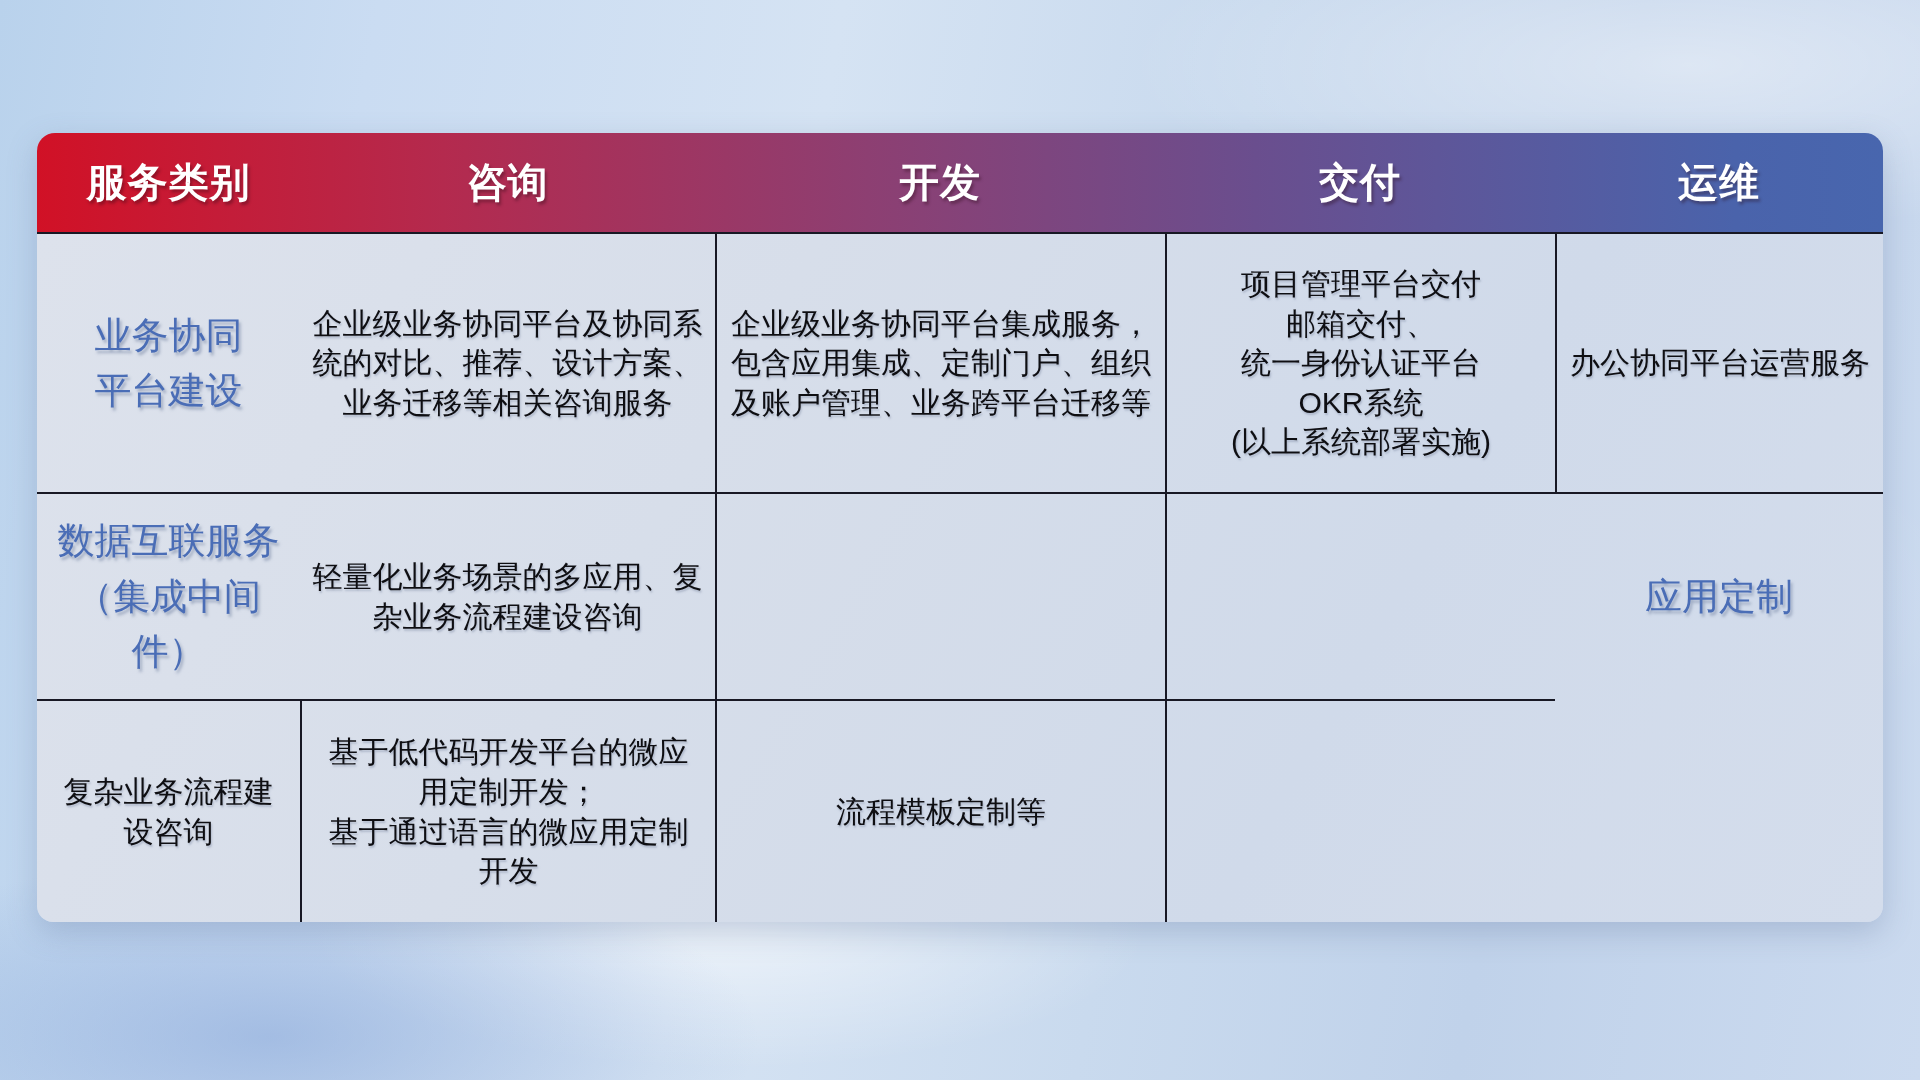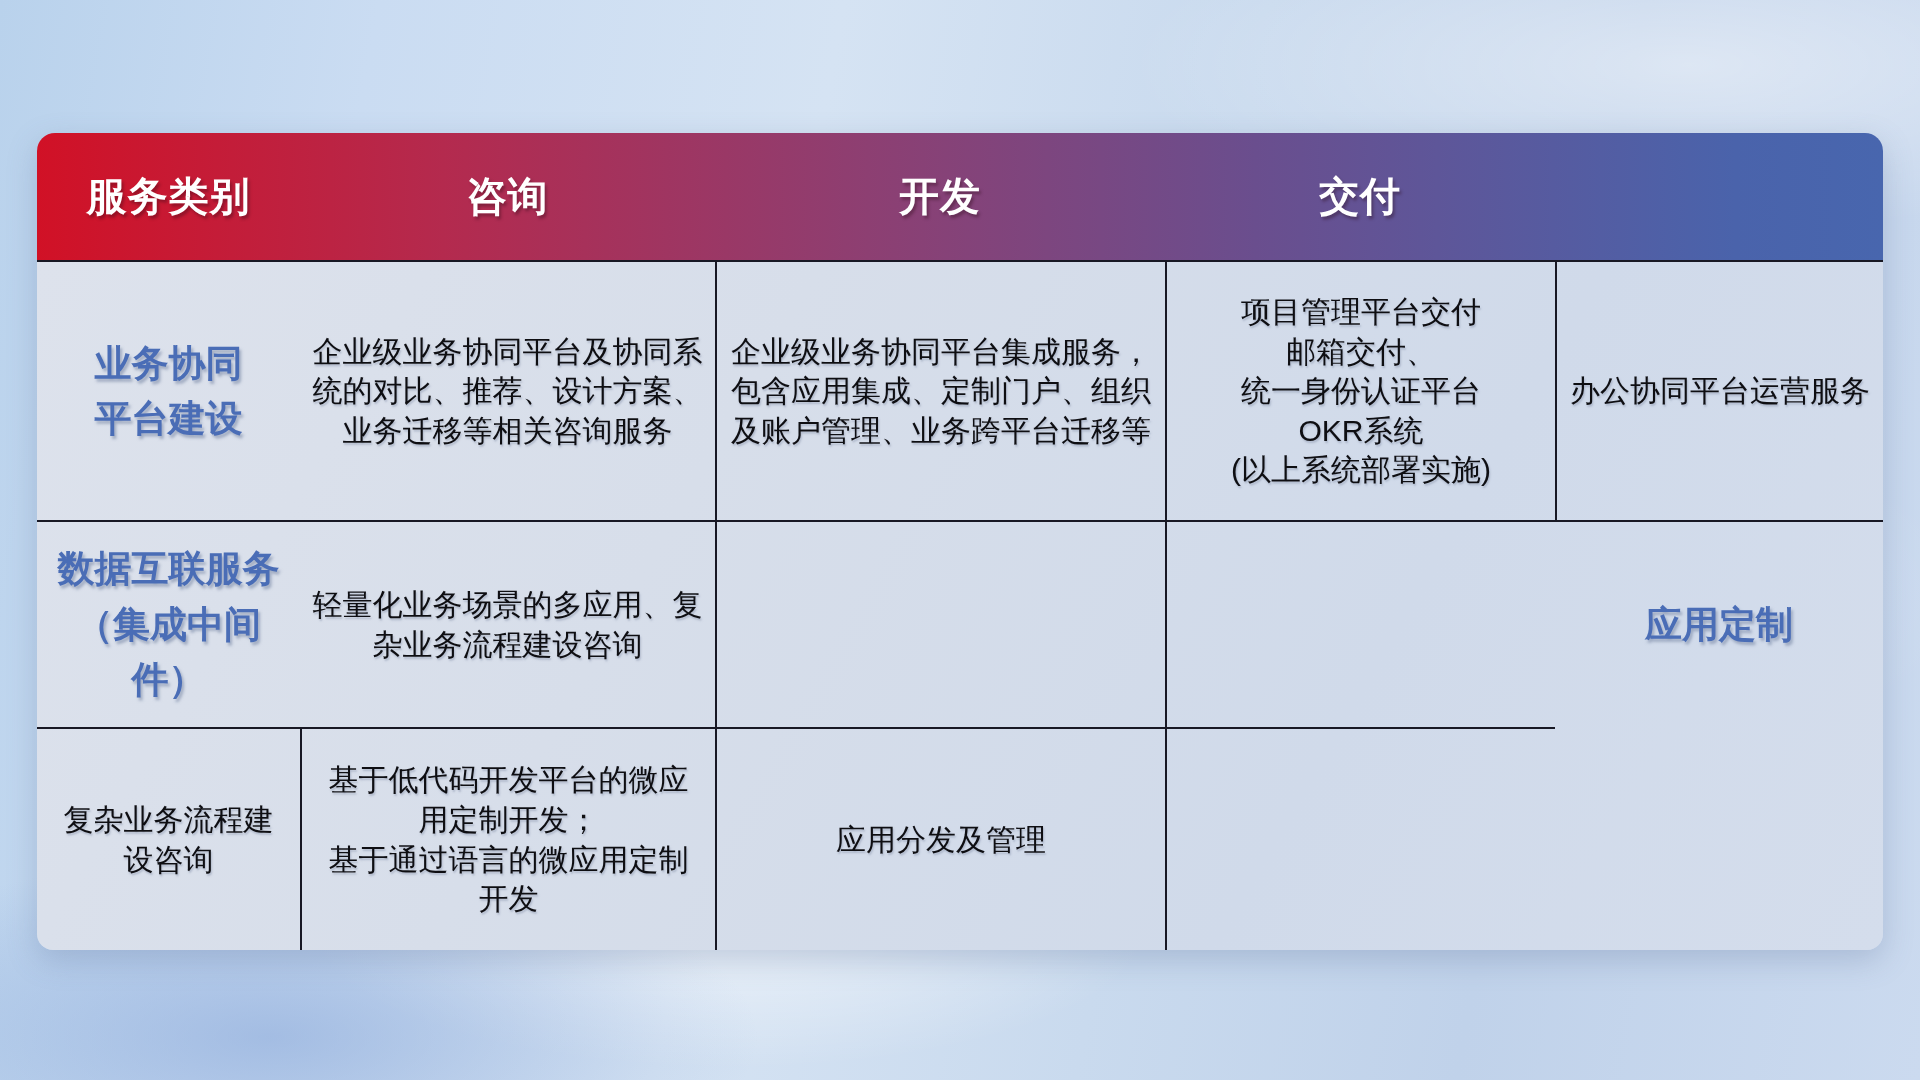--- a/index.html
+++ b/index.html
@@ -14,21 +14,21 @@
       linear-gradient(100deg, #b9d2ec 0%, #cadcf2 18%, #d5e3f3 40%, #c9daee 60%, #c0d2ea 78%, #cbdaef 100%);
   }
   .panel {
     position:absolute; left:37px; top:133px; width:1846px;
     box-shadow: 0 10px 30px rgba(90,110,150,0.28);
     border-radius:18px 18px 16px 16px;
   }
   .header-row {
     display:grid;
     grid-template-columns:263px 415px 450px 390px 328px;
-    height:127px;
+    height:99px;
     align-items:center;
     border-radius:18px 18px 0 0;
     background:linear-gradient(90deg, #d11126 0%, #b42a4e 22%, #8d3f72 45%, #6a4e8e 66%, #4a63ab 92%, #4866ae 100%);
     font-family:Liberation Serif, serif;
   }
   .header-cell {
     text-align:center;
     color:#ffffff;
     font-size:40px;
     font-weight:bold;
@@ -51,39 +51,40 @@
     padding:0 12px;
     white-space:pre-line;
     font-size:30px;
     line-height:1.32;
     color:#0e0e12;
     text-shadow:1px 2px 2px rgba(140,152,175,0.55);
     overflow:hidden;
   }
   .cat {
     font-size:37px;
-    font-weight:bold;
+    font-weight:normal;
     color:#4a6db6;
     line-height:1.5;
     padding:0 14px;
     text-shadow:2px 3px 3px rgba(120,135,165,0.6);
   }
   .bl { border-left:2px solid #181824; }
   .bt { border-top:2px solid #181824; }
 </style>
 </head>
 <body>
 
 <div class="panel">
 
   <div class="header-row">
     <div class="header-cell">服务类别</div>
     <div class="header-cell">咨询</div>
     <div class="header-cell">开发</div>
     <div class="header-cell">交付</div>
+    <div class="header-cell">运维</div>
   </div>
 
   <div class="body-grid">
 
     <div class="cell cat">业务协同
 平台建设</div>
     <div class="cell">企业级业务协同平台及协同系统的对比、推荐、设计方案、业务迁移等相关咨询服务</div>
     <div class="cell bl">企业级业务协同平台集成服务，包含应用集成、定制门户、组织及账户管理、业务跨平台迁移等</div>
     <div class="cell bl">项目管理平台交付
 邮箱交付、
@@ -95,17 +96,17 @@
     <div class="cell cat bt">数据互联服务
 （集成中间件）</div>
     <div class="cell bt">轻量化业务场景的多应用、复杂业务流程建设咨询</div>
     <div class="cell bl bt"></div>
     <div class="cell bl bt"></div>
 
     <div class="cell cat bt">应用定制</div>
     <div class="cell bt">复杂业务流程建设咨询</div>
     <div class="cell bl bt">基于低代码开发平台的微应用定制开发；
 基于通过语言的微应用定制开发</div>
-    <div class="cell bl bt">应用分发及管理</div>
+    <div class="cell bl bt">流程模板定制等</div>
     <div class="cell bl bt"></div>
   </div>
 
 </div>
 
 </body></html>

